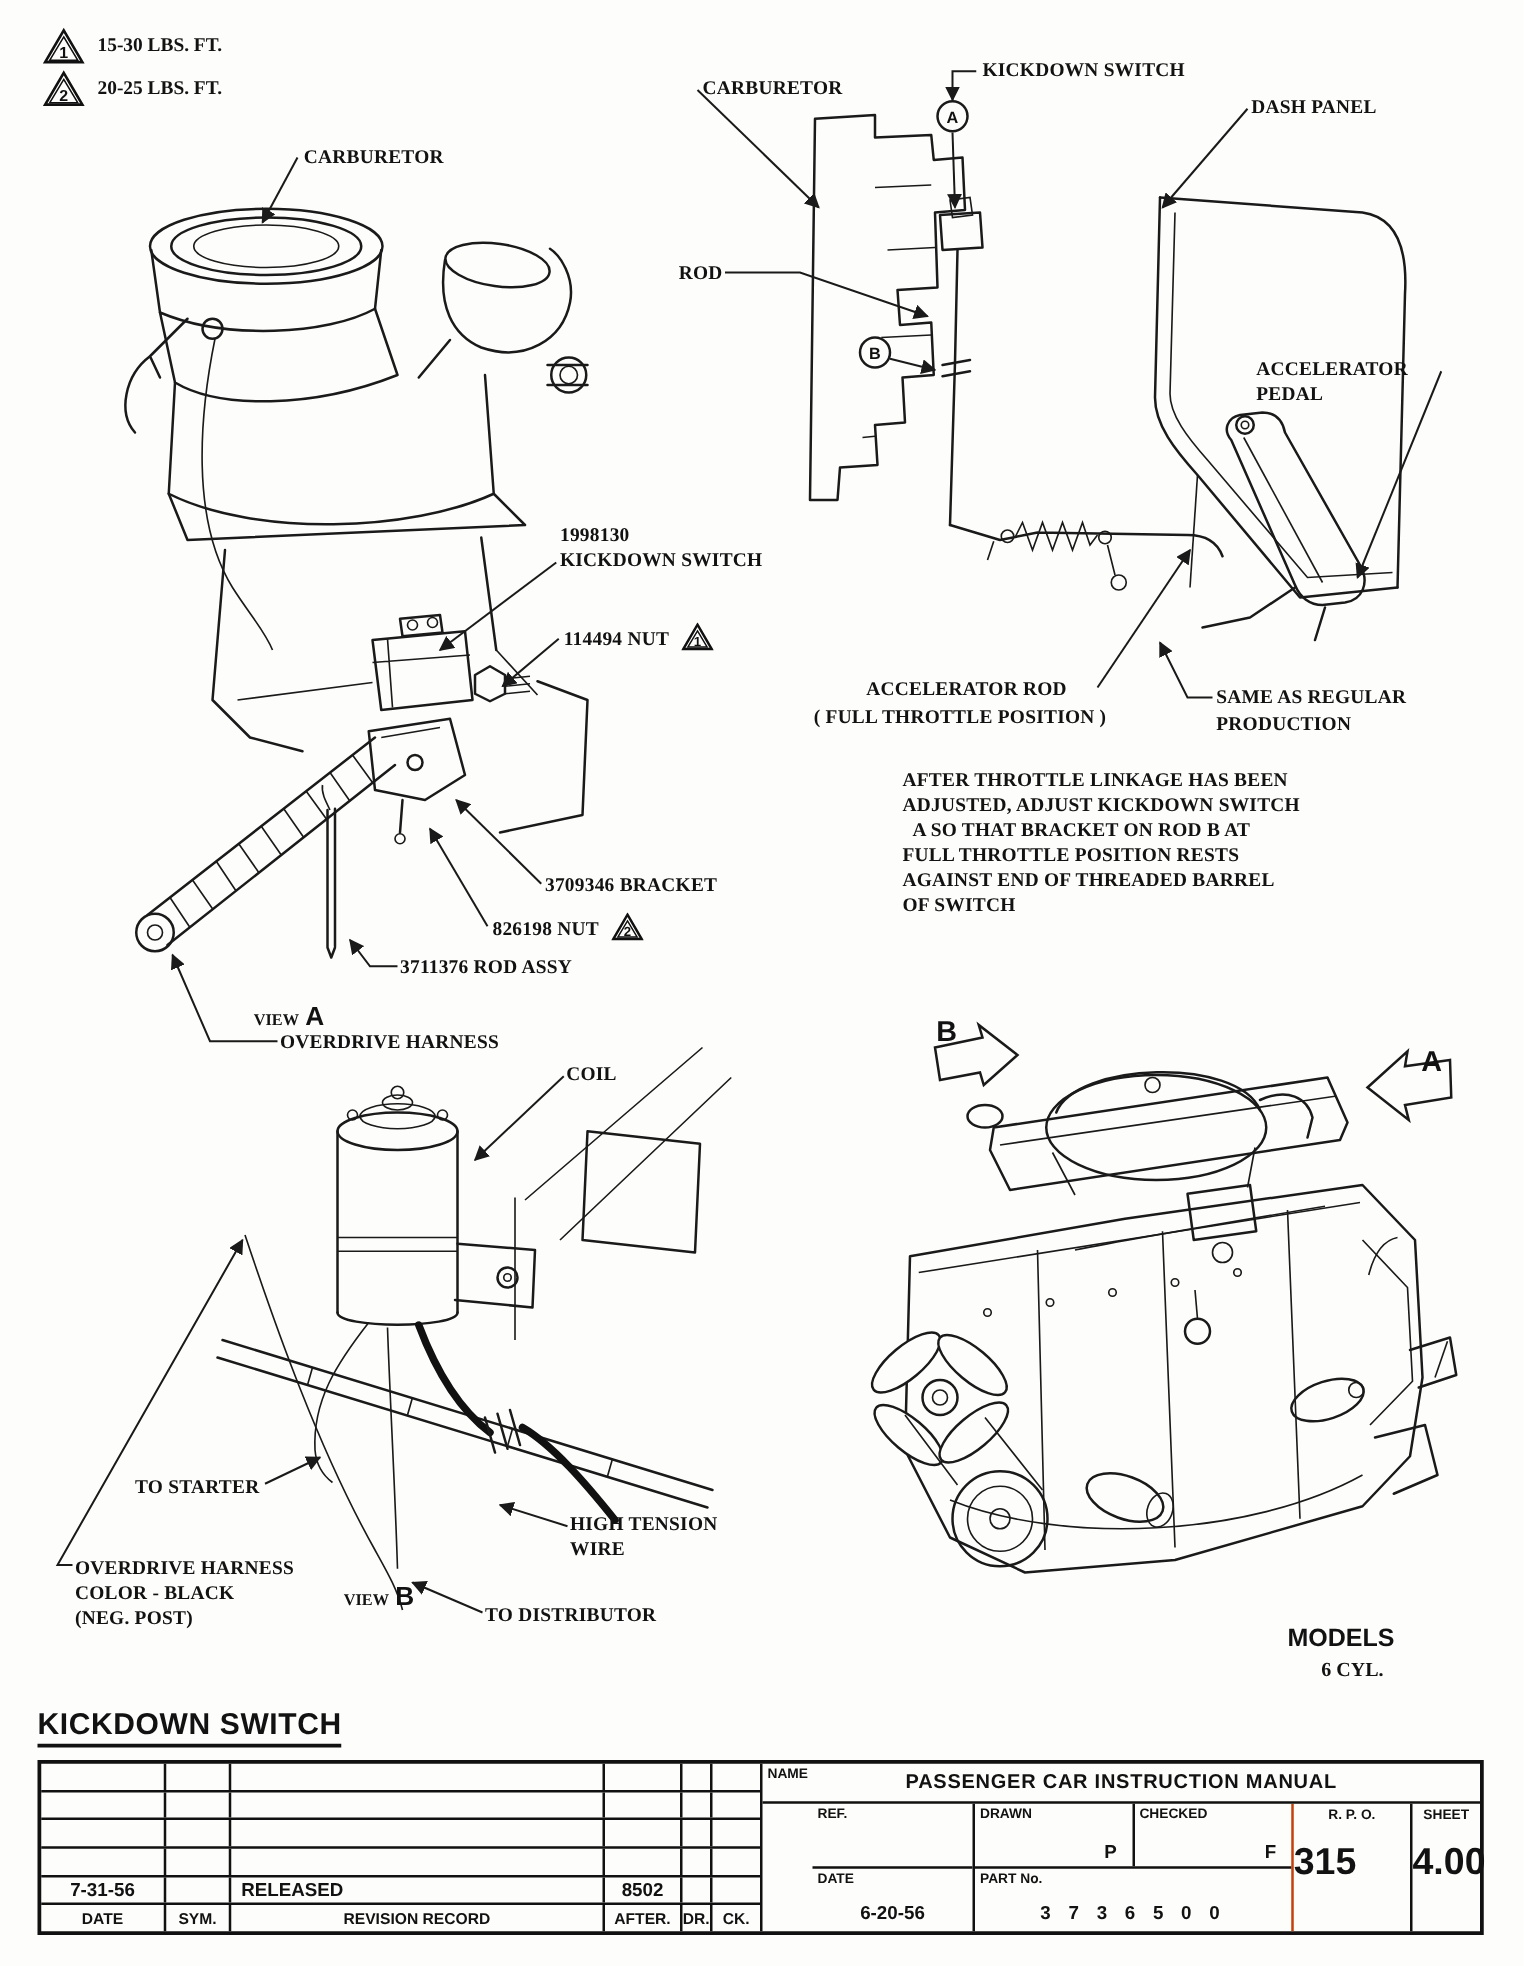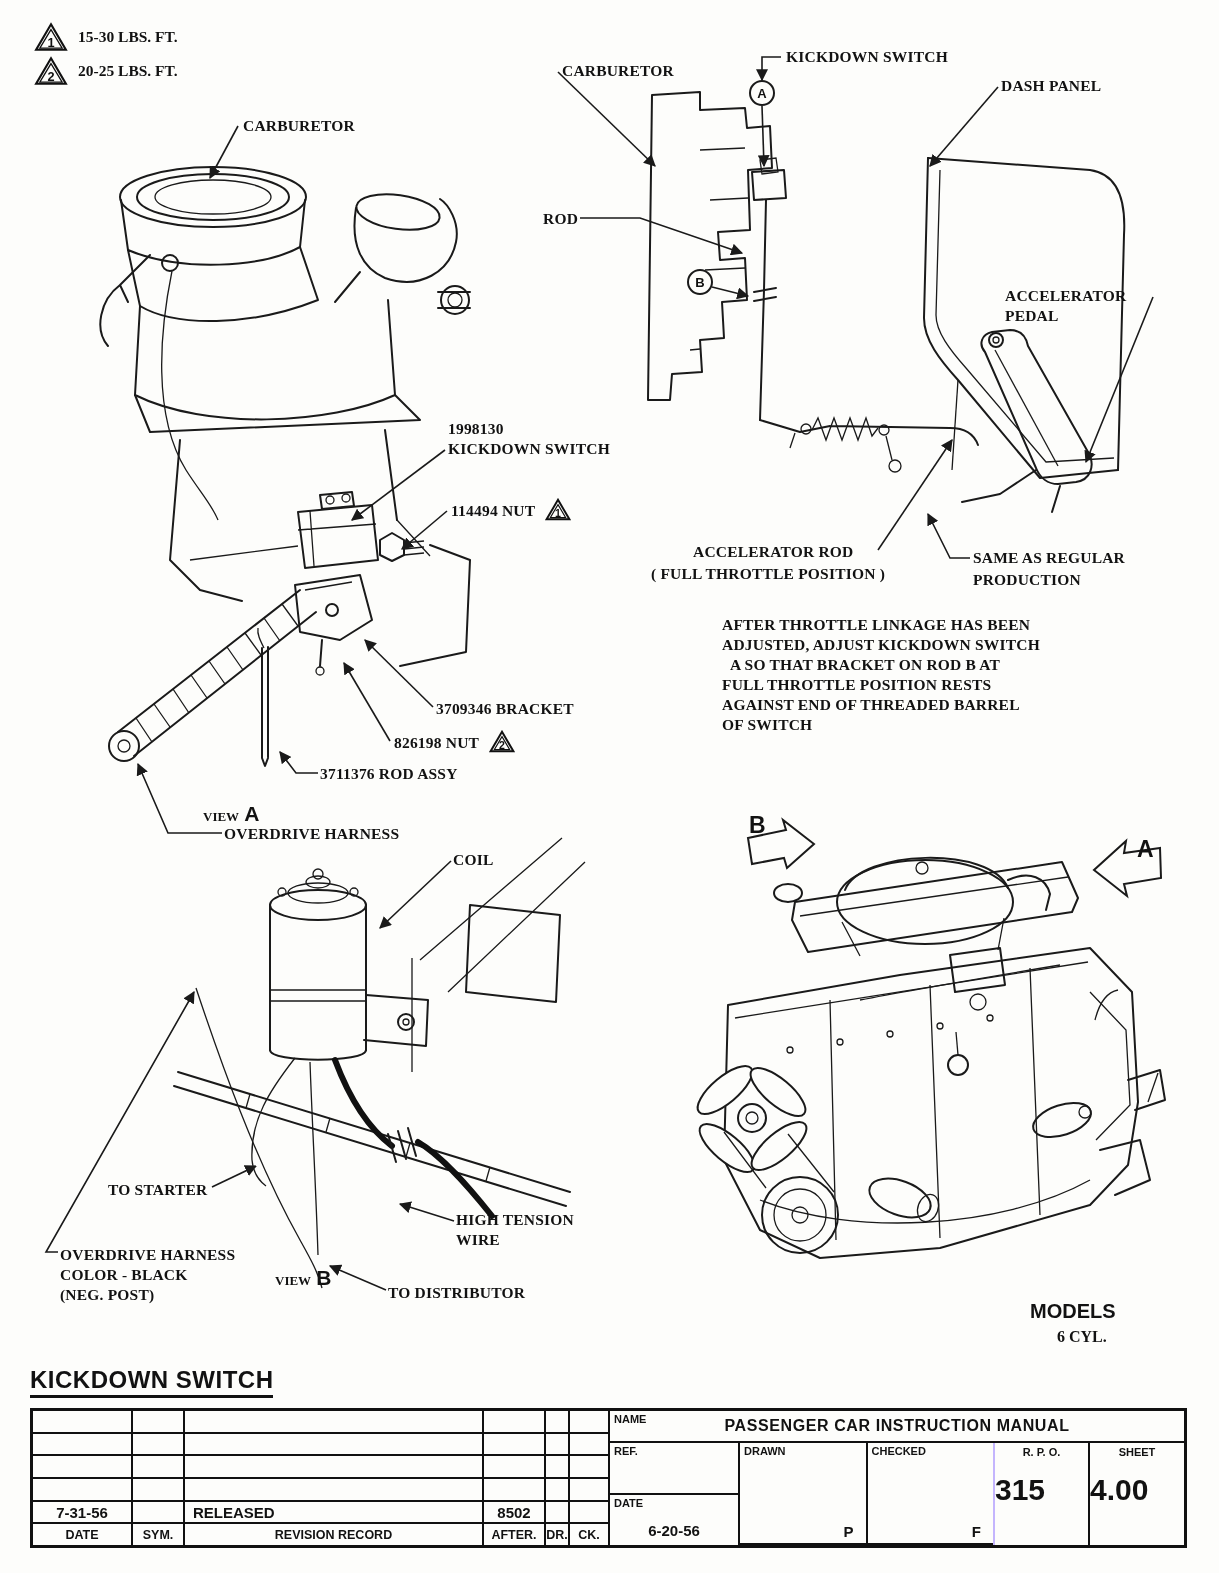--- a/index.html
+++ b/index.html
@@ -43,23 +43,23 @@
        justify-content:center; font-weight:bold; font-size:15px; }
   .c.last { border-right:none; }
   .c1{width:100px;} .c2{width:52px;} .c3{flex:1; } .c4{width:62px;} .c5{width:24px;} .c6{width:38px;}
   .c3.leftpad { justify-content:flex-start; padding-left:8px; }
   .tbr.hdr .c { font-size:12.5px; }
   .tb-right { flex:1; display:flex; flex-direction:column; }
   .tbr-name { height:32px; border-bottom:2px solid #111; position:relative;
               display:flex; align-items:center; justify-content:center; }
   .corner-label { position:absolute; top:2px; left:4px; font-weight:bold; font-size:11px; }
   .manual-title { font-weight:bold; font-size:16px; letter-spacing:.6px; }
-  .tbr-main { flex:1; display:flex; }
+  .tbr-main { flex:1; display:flex;margin-left:40px; }
   .colA { width:130px; border-right:2px solid #111; display:flex; flex-direction:column; }
-  .colB { width:255px; border-right:2px solid #c4b5fd; display:flex; flex-direction:column; }
+  .colB { width:255px; border-right:2px solid #c2410c; display:flex; flex-direction:column; }
   .colC { width:95px;  border-right:2px solid #111; position:relative; }
   .colD { flex:1; position:relative; }
   .half { flex:1; position:relative; }
   .half.topline { border-bottom:2px solid #111; }
   .split { flex:1; display:flex; border-bottom:2px solid #111; }
   .split .sc { flex:1; position:relative; }
   .split .sc.first { border-right:2px solid #111; }
   .corner-value { position:absolute; bottom:3px; right:12px; font-weight:bold; font-size:15px; }
   .center-value { position:absolute; left:0; right:0; bottom:6px; text-align:center;
                   font-weight:bold; font-size:15px; }
@@ -436,20 +436,24 @@
           <div class="split">
             <div class="sc first">
               <span class="corner-label">DRAWN</span>
               <span class="corner-value">P</span>
             </div>
             <div class="sc">
               <span class="corner-label">CHECKED</span>
               <span class="corner-value">F</span>
             </div>
           </div>
+          <div class="half">
+            <span class="corner-label">PART No.</span>
+            <span class="part-value">3 7 3 6 5 0 0</span>
+          </div>
         </div>
         <div class="colC">
           <span class="top-center-label">R. P. O.</span>
           <div class="big-num">315</div>
         </div>
         <div class="colD">
           <span class="top-center-label">SHEET</span>
           <div class="big-num">4.00</div>
         </div>
       </div>

